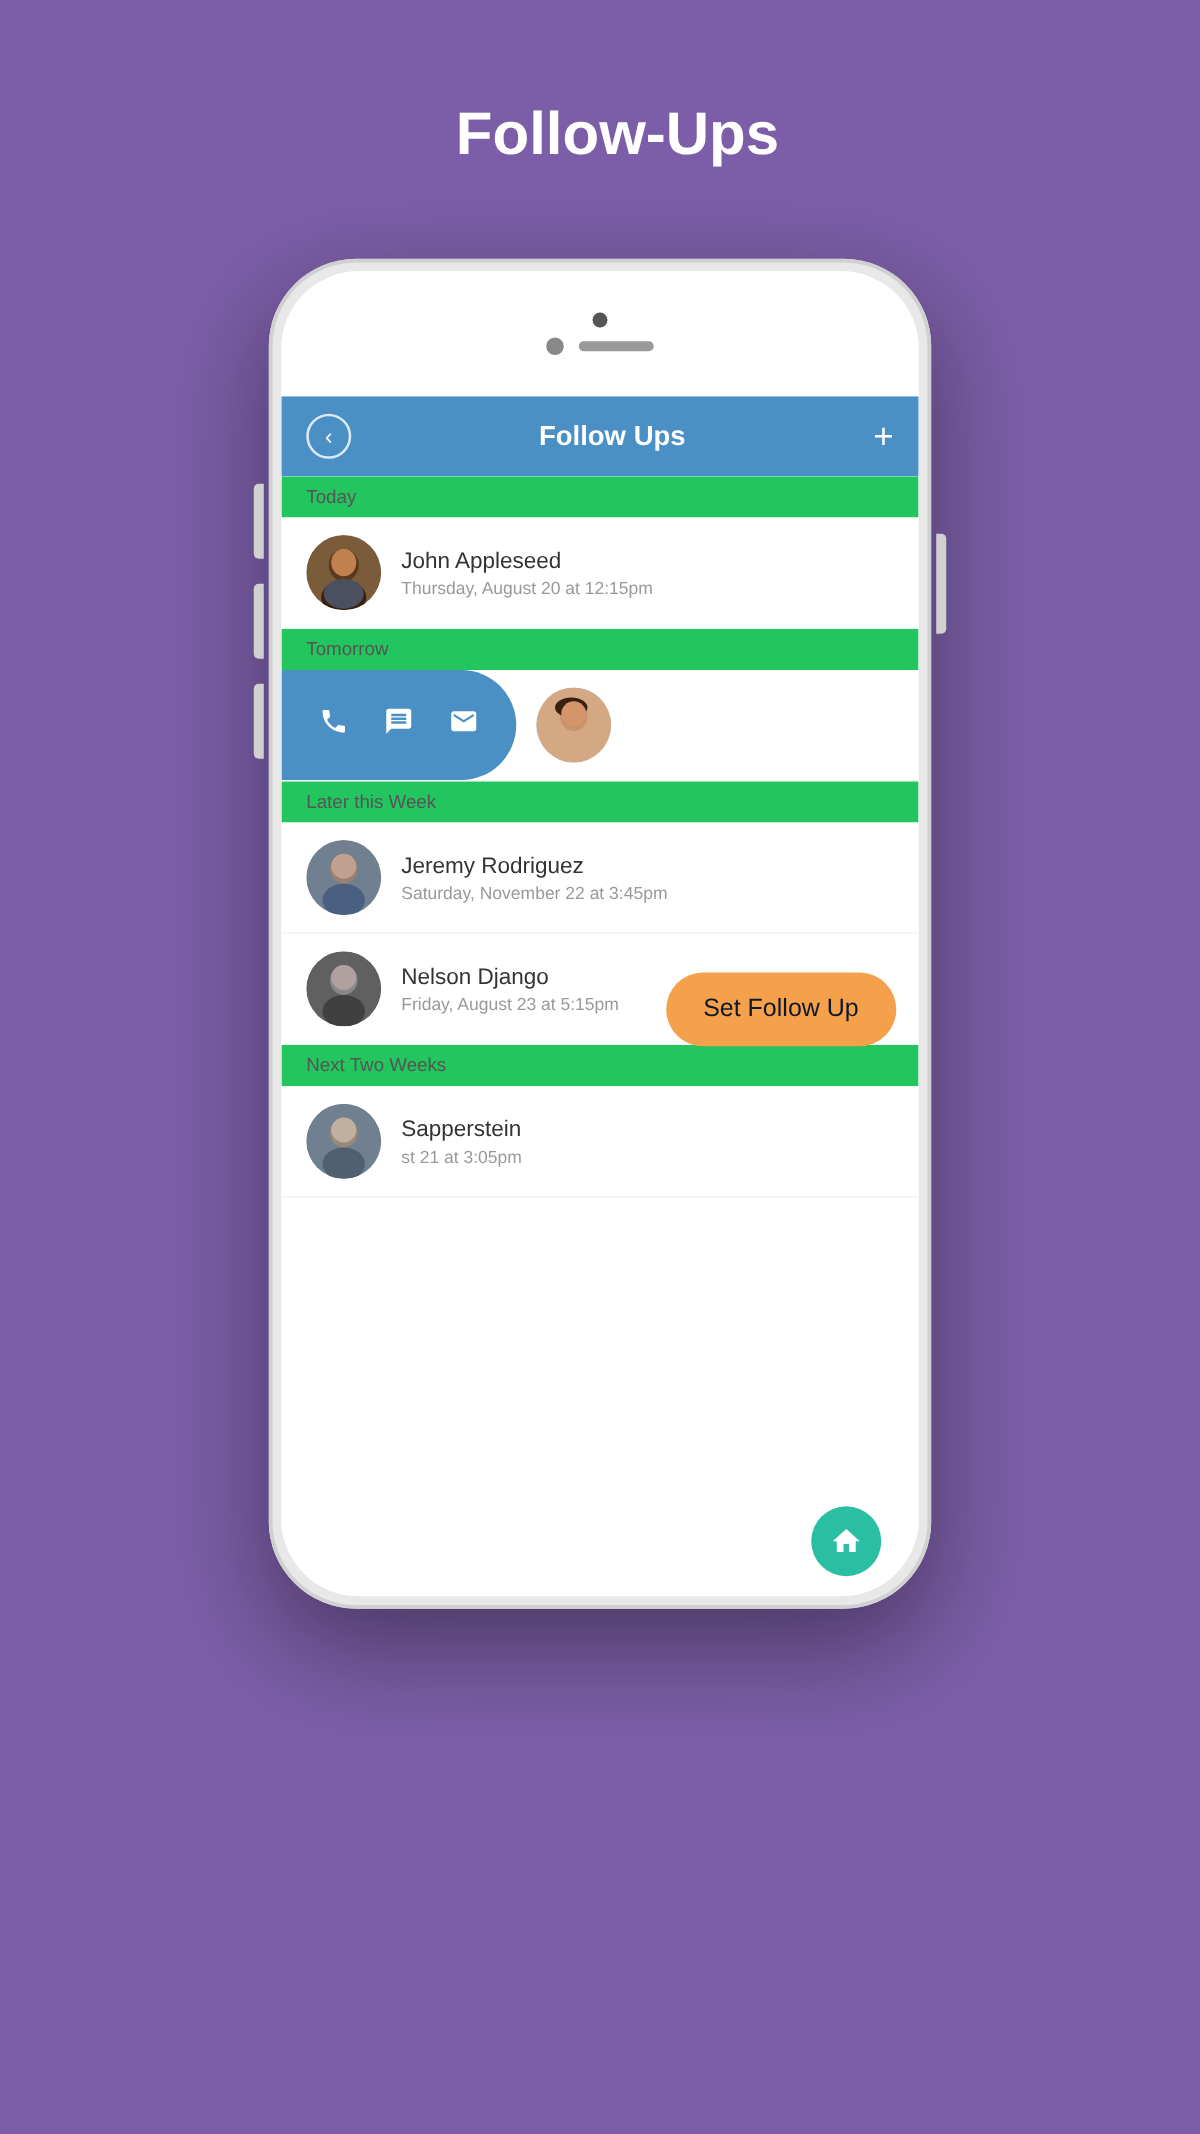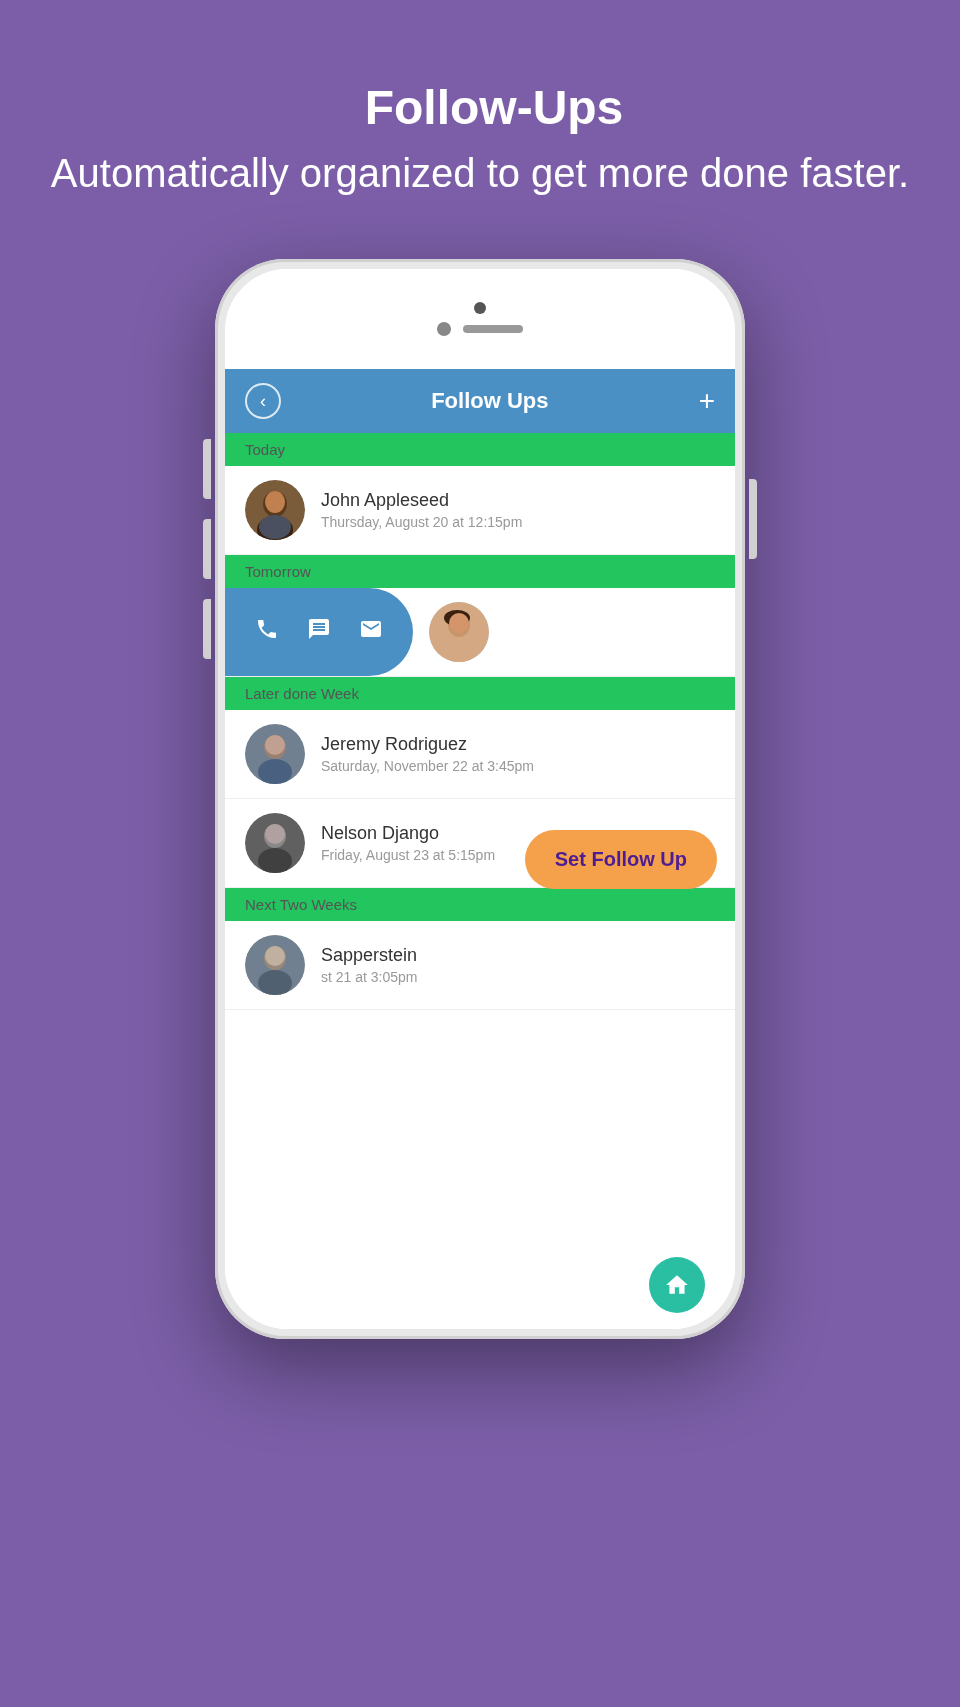--- a/index.html
+++ b/index.html
@@ -262,41 +262,40 @@
       bottom: 16px;
       right: 30px;
     }
 
     
     .set-followup-btn {
       position: absolute;
       right: 18px;
       bottom: 120px;
       background: #F5A04A;
-      color: #4c1d95;
+      color: #0f172a;
       font-size: 20px;
-      font-weight: 700;
+      font-weight: 400;
       padding: 18px 30px;
       border-radius: 35px;
       cursor: pointer;
       z-index: 10;
     }
 
     
     .svg-avatar {
       width: 100%;
       height: 100%;
     }
   </style>
 </head>
 <body>
 
 <div class="hero-text">
   <div class="hero-title">Follow-Ups</div>
-  <div class="hero-subtitle">Automatically organized to get more done faster.</div>
 </div>
 
 <div class="phone-wrapper">
   <div class="phone-frame">
     <div class="phone-inner">
 
       <div class="phone-top-bezel">
         <div class="phone-camera-dot"></div>
         <div class="phone-speaker-area">
           <div class="phone-front-camera"></div>
@@ -367,21 +366,21 @@
                   <ellipse cx="30" cy="23" rx="11" ry="12" fill="#c8956a"></ellipse>
                   <ellipse cx="30" cy="48" rx="17" ry="13" fill="#d4a882"></ellipse>
                   <ellipse cx="28" cy="16" rx="13" ry="8" fill="#3a2010"></ellipse>
                   <ellipse cx="30" cy="21" rx="10" ry="10" fill="#d4956a"></ellipse>
                 </svg>
               </div>
             </div>
           </div>
 
           <div class="section-header">
-            <span>Later done Week</span>
+            <span>Later this Week</span>
           </div>
 
           <div class="contact-row">
             <div class="avatar">
               <svg class="svg-avatar" viewBox="0 0 60 60" xmlns="http://www.w3.org/2000/svg">
                 <circle cx="30" cy="30" r="30" fill="#708090"></circle>
                 <ellipse cx="30" cy="23" rx="11" ry="12" fill="#9a8070"></ellipse>
                 <ellipse cx="30" cy="48" rx="17" ry="13" fill="#4a6080"></ellipse>
                 <ellipse cx="30" cy="21" rx="10" ry="10" fill="#c0a090"></ellipse>
               </svg>

